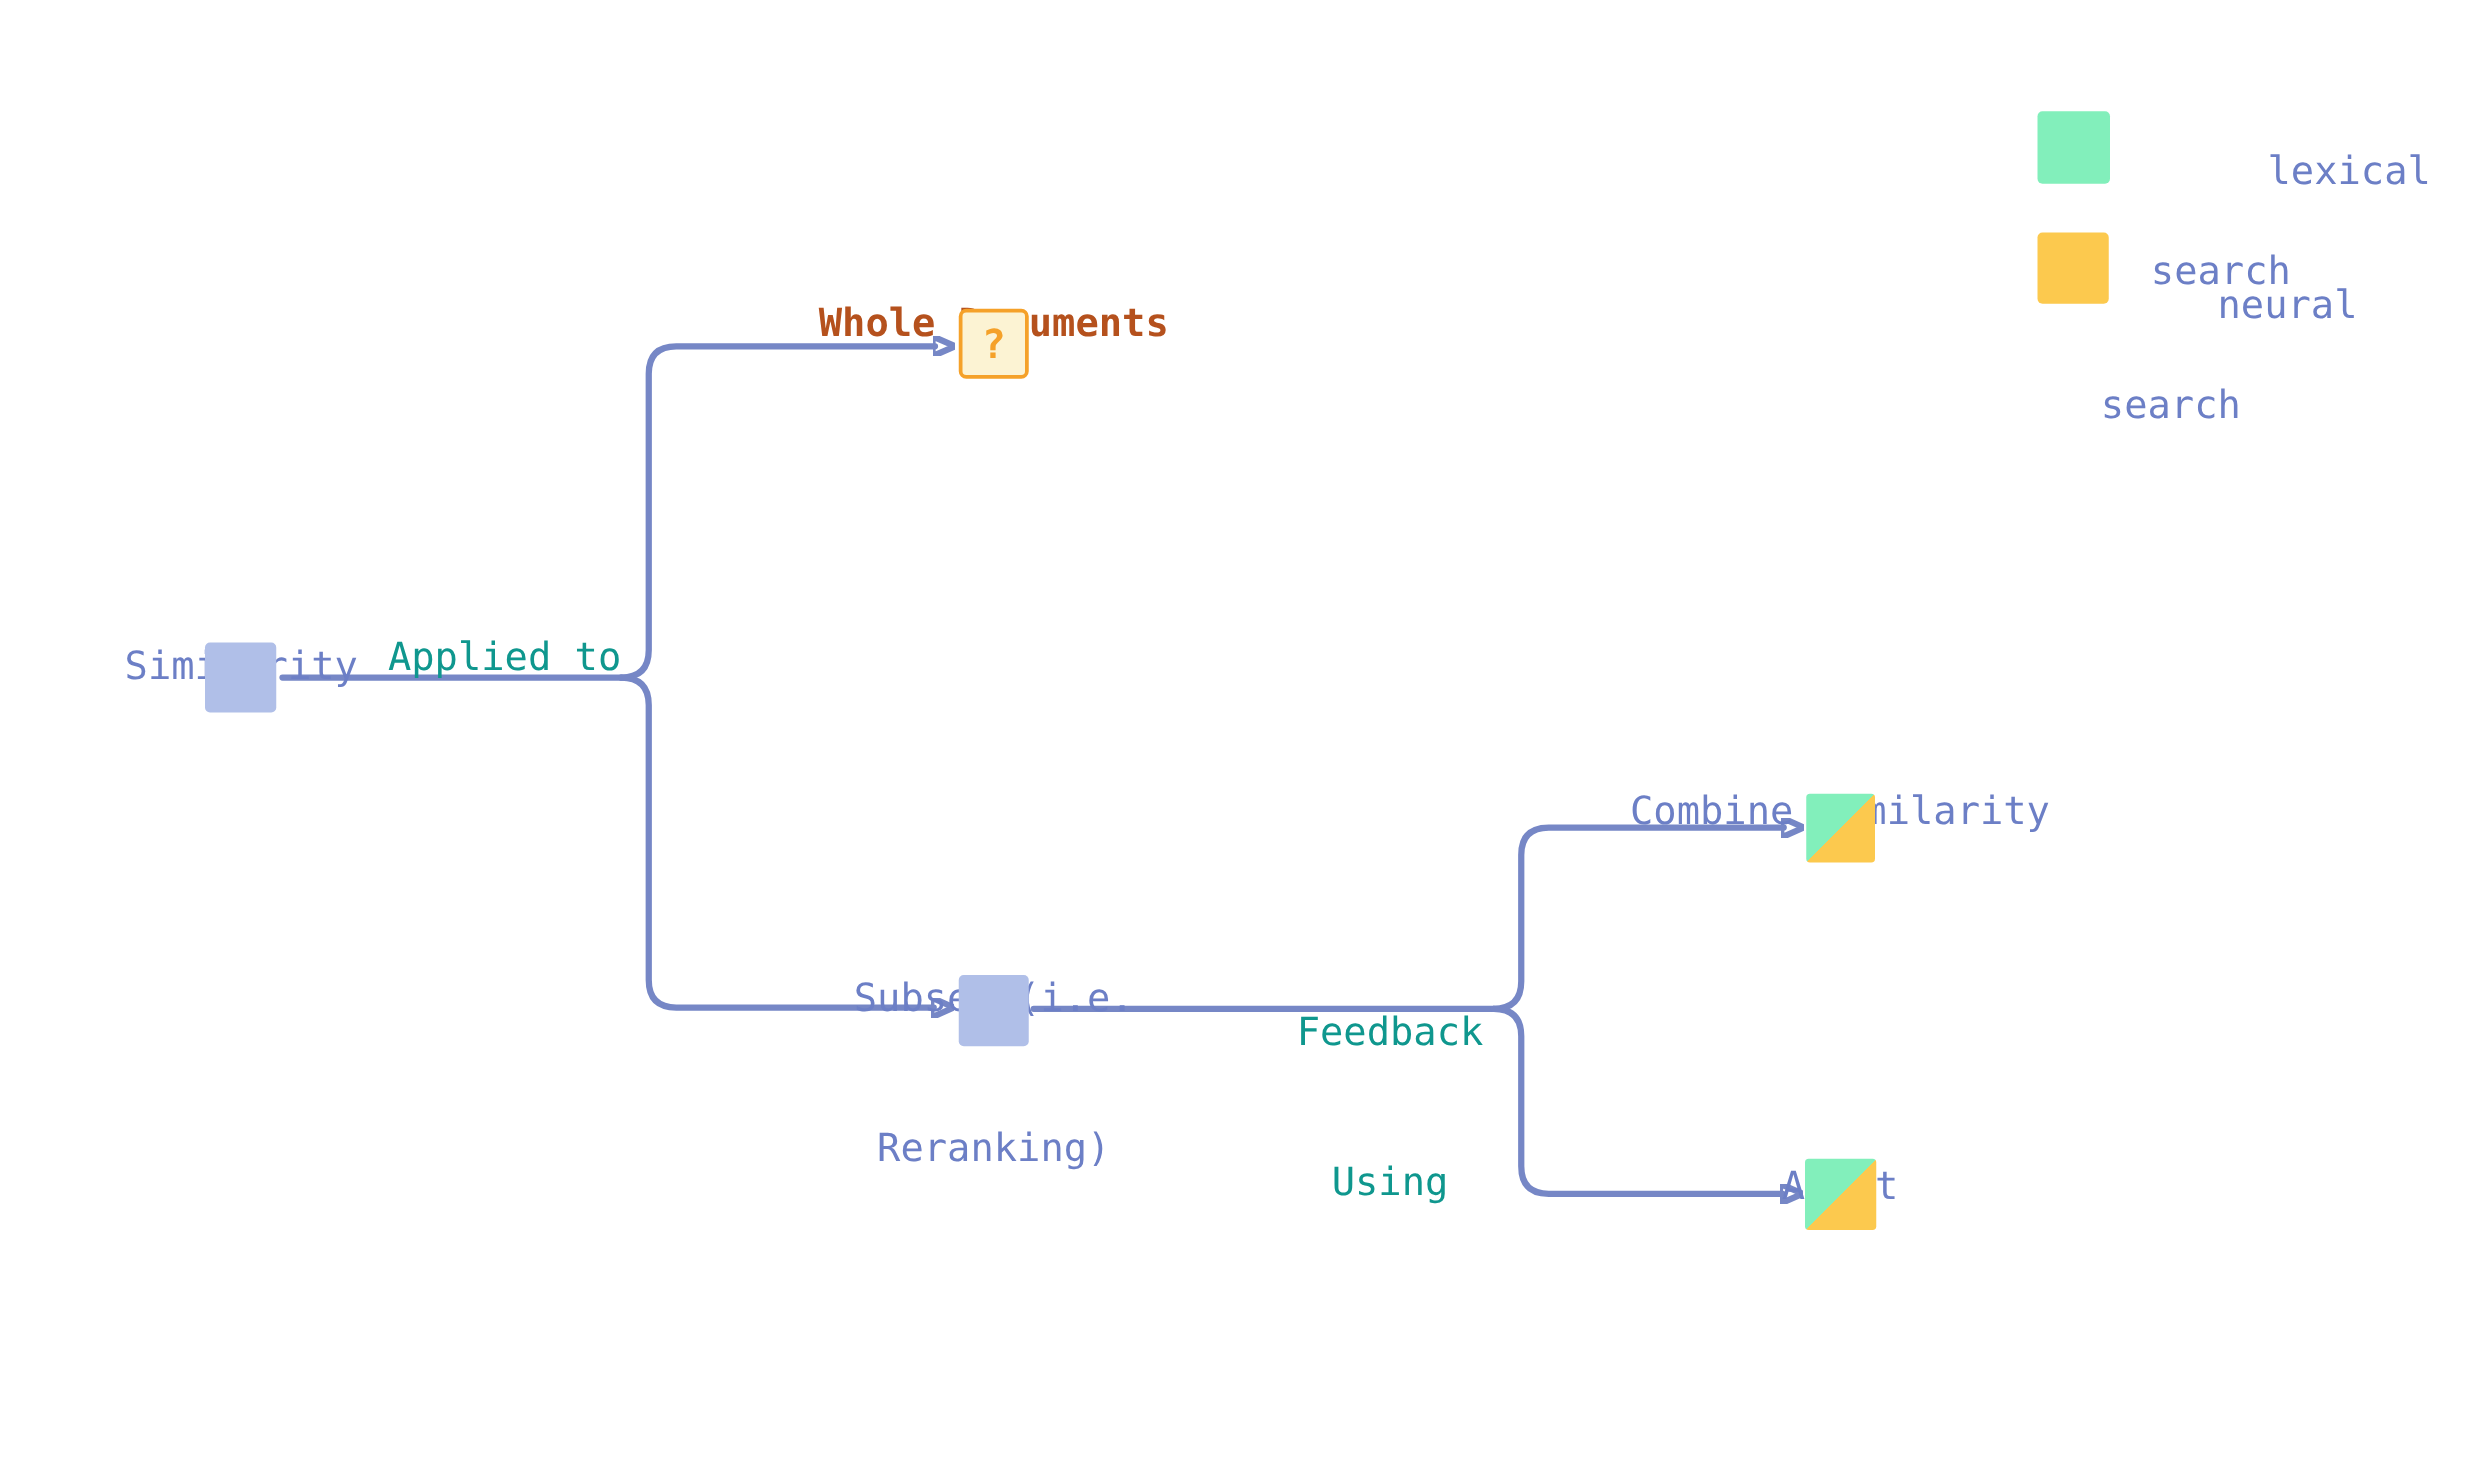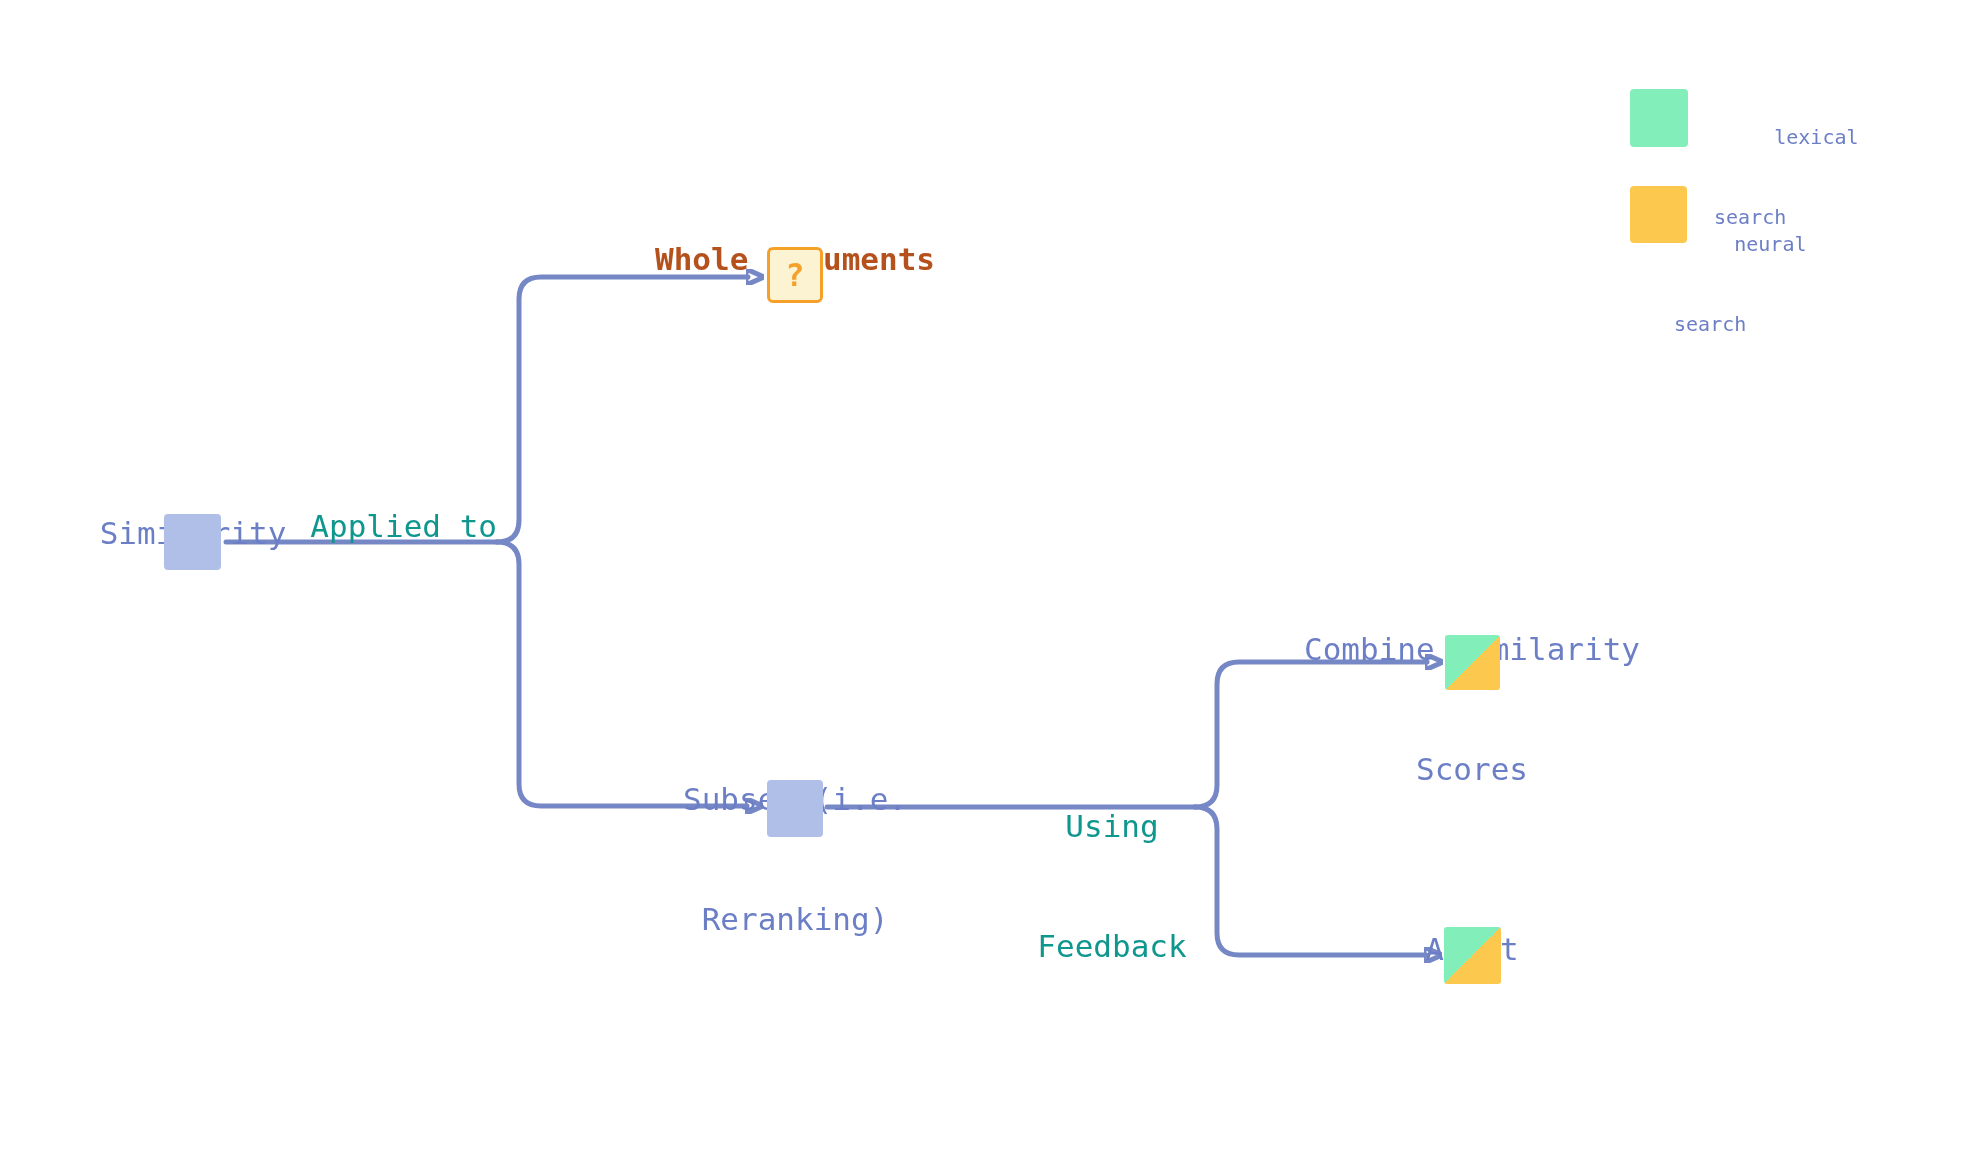--- a/index.html
+++ b/index.html
@@ -26,21 +26,21 @@
   .qbox{
     position:absolute;
     box-sizing:border-box;
     background:#fcf3d3;border:3px solid #f5a129;border-radius:6px;
     display:flex;align-items:center;justify-content:center;
     color:#f5a129;font-size:32px;font-weight:700;
   }
   .legend-swatch{position:absolute;border-radius:4px;}
   .legend-label{
     position:absolute;
-    font-size:20px;line-height:40px;font-weight:500;
+    font-size:31px;line-height:40px;font-weight:500;
     color:#6c7fc6;text-align:left;white-space:pre;
   }
 </style>
 </head>
 <body>
 
 <div class="canvas">
 
   <svg class="wires" viewBox="0 0 1974 1176">
     <defs>
@@ -70,27 +70,26 @@
     <span>?</span>
   </div>
 
   <div class="lbl" style="left:615px;top:699px;width:360px;">
     <span class="line">Subset (i.e.</span>
     <span class="line">Reranking)</span>
   </div>
   <div class="sq lavender" style="left: 767px; top: 780px; width: 56px; height: 57px; background-color: rgb(176, 191, 232);"></div>
 
   <div class="lbl teal" style="left:962px;top:726px;width:300px;">
+    <span class="line">Feedback</span>
     <span class="line">Using</span>
-    <span class="line">Feedback</span>
   </div>
 
   <div class="lbl" style="left:1292px;top:549px;width:360px;">
     <span class="line">Combine Similarity</span>
-    <span class="line">Scores</span>
   </div>
   <div class="sq split" style="left:1445px;top:635px;width:55px;height:55px;"></div>
 
   <div class="lbl" style="left:1322px;top:849px;width:300px;">
     <span class="line">Adapt</span>
   </div>
   <div class="sq split" style="left:1444px;top:927px;width:57px;height:57px;"></div>
 
   <div>
     <div class="legend-swatch" style="left:1630px;top:89px;width:58px;height:58px;background:#82efbb;"></div>

